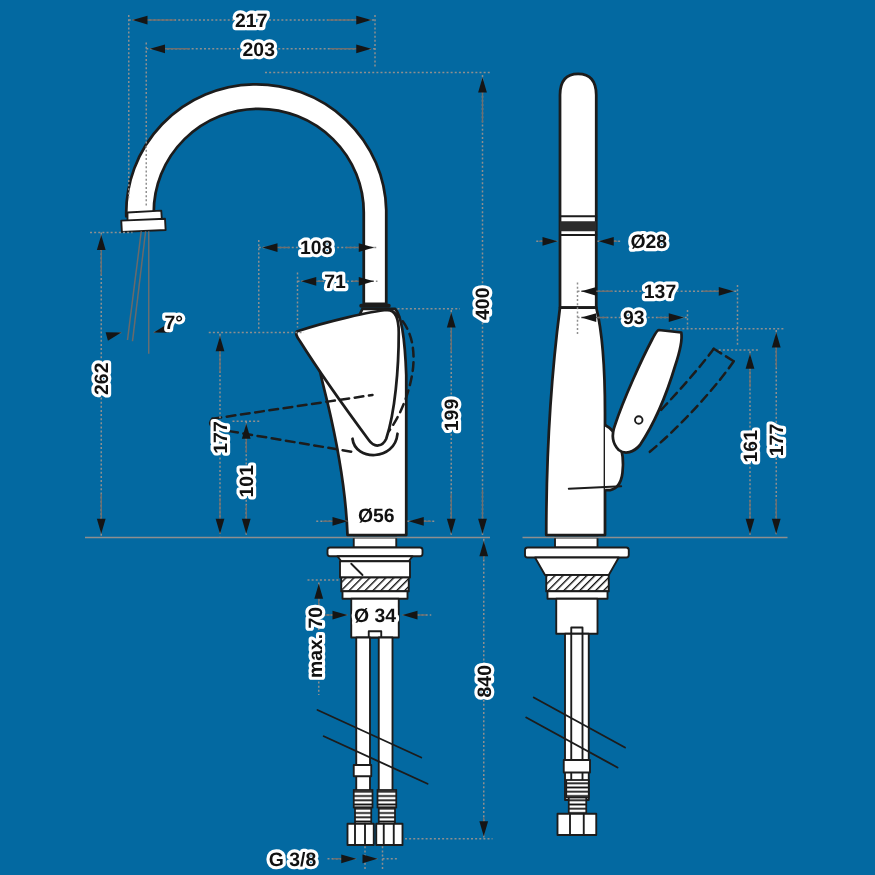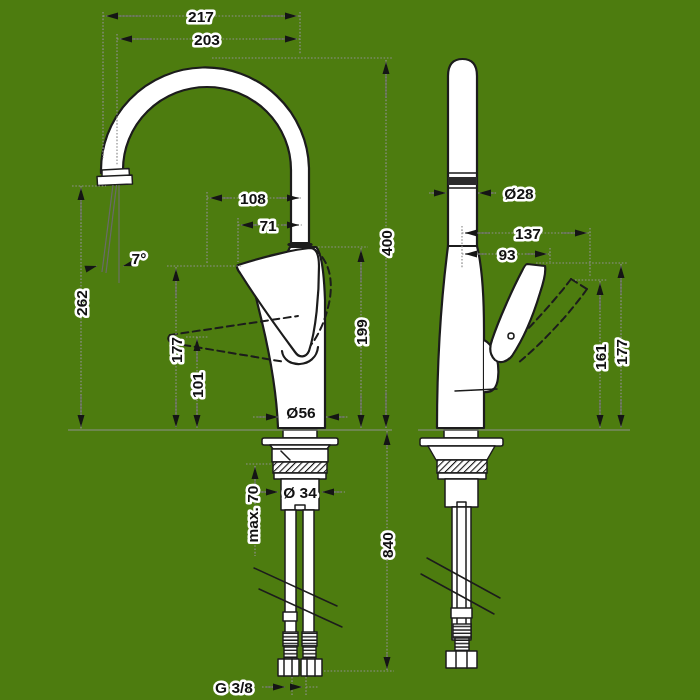--- a/index.html
+++ b/index.html
@@ -1,16 +1,16 @@
 <!DOCTYPE html>
 <html><head>
 <meta charset="utf-8">
 <style>
   html,body{margin:0;padding:0;background:#ffffff;}
-  .stage{width:700px;height:700px;position:relative;background:#4d7c0f;overflow:hidden;}
+  .stage{width:700px;height:700px;position:relative;background:#0369a1;overflow:hidden;}
   svg{display:block;}
   .obj{fill:none;stroke:#1c1c1c;stroke-width:2.2;stroke-linejoin:round;stroke-linecap:round;}
   .objf{fill:#ffffff;stroke:#1c1c1c;stroke-width:2.2;stroke-linejoin:round;}
   .thin{stroke-width:1.5;}
   .heavy{stroke-width:3.2;}
   .dashobj{fill:none;stroke:#1c1c1c;stroke-width:2;stroke-dasharray:7 4.5;stroke-linecap:round;}
   .stream{fill:none;stroke:#6a6a6a;stroke-width:1.2;}
   .dim{fill:none;stroke:#8f8f8f;stroke-width:1.2;stroke-dasharray:1.6 1.7;}
   .dimsolid{fill:none;stroke:#8f8f8f;stroke-width:1.2;}
   .arr{fill:none;stroke:#6f6f6f;stroke-width:1.1;}

